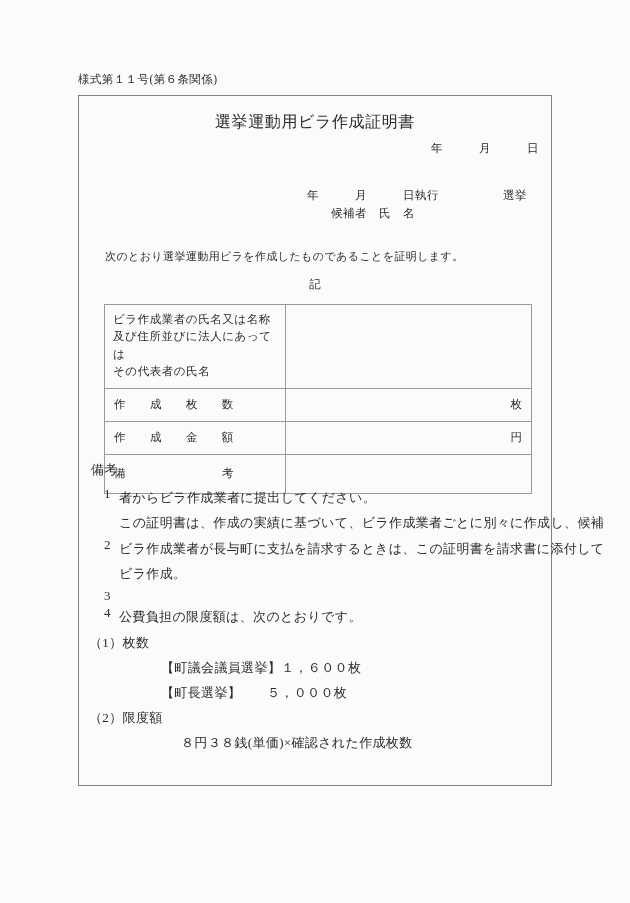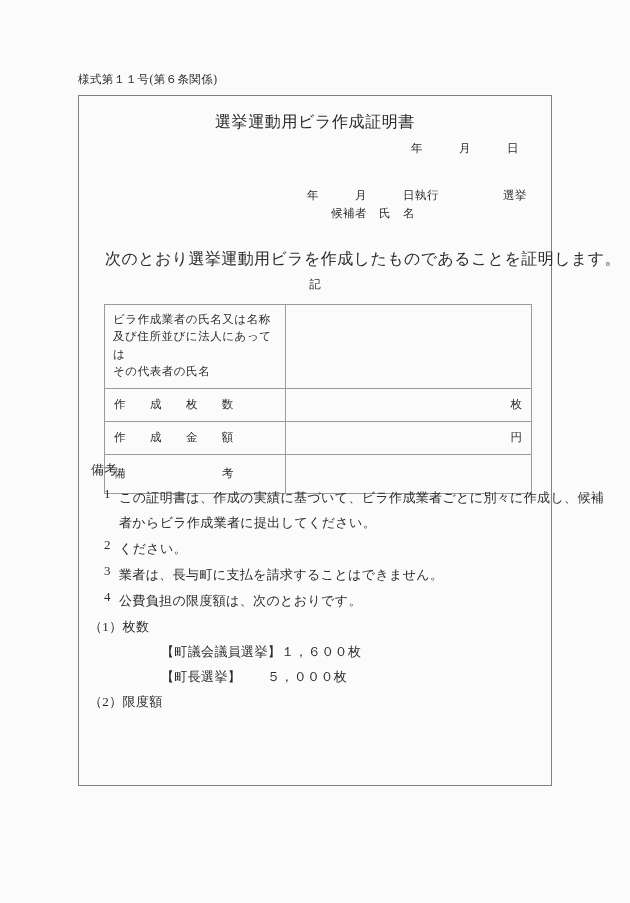--- a/index.html
+++ b/index.html
@@ -60,21 +60,21 @@
     left: 0;
     width: 100%;
     text-align: center;
     font-size: 16px;
     letter-spacing: 0.6px;
   }
 
   .date-line-top {
     position: absolute;
     top: 45px;
-    right: 32px;
+    right: 12px;
     font-size: 11.5px;
     letter-spacing: 0.5px;
     white-space: nowrap;
   }
 
   .exec-line {
     position: absolute;
     top: 92px;
     left: 0;
     width: 100%;
@@ -98,21 +98,21 @@
     left: 252px;
     font-size: 11.5px;
     letter-spacing: 0.5px;
     white-space: nowrap;
   }
 
   .statement {
     position: absolute;
     top: 153px;
     left: 26px;
-    font-size: 16px;
+    font-size: 11px;
     letter-spacing: 0.4px;
     white-space: nowrap;
   }
 
   .ki-mark {
     position: absolute;
     top: 181px;
     left: 0;
     width: 100%;
     text-align: center;
@@ -305,36 +305,36 @@
           </tr>
         </tbody>
       </table>
 
       <div class="remarks">
         <div class="remarks-title">備考</div>
 
         <div class="note">
           <div class="note-num">1</div>
           <div class="note-body">
+            <span class="ln">者からビラ作成業者に提出してください。</span>
             <span class="ln">この証明書は、作成の実績に基づいて、ビラ作成業者ごとに別々に作成し、候補</span>
-            <span class="ln">者からビラ作成業者に提出してください。</span>
           </div>
         </div>
 
         <div class="note">
           <div class="note-num">2</div>
           <div class="note-body">
-            <span class="ln">ください。</span>
+            <span class="ln">ビラ作成業者が長与町に支払を請求するときは、この証明書を請求書に添付して</span>
+            <span class="ln">ビラ作成。</span>
           </div>
         </div>
 
         <div class="note">
           <div class="note-num">3</div>
           <div class="note-body">
-            <span class="ln">業者は、長与町に支払を請求することはできません。</span>
           </div>
         </div>
 
         <div class="note">
           <div class="note-num">4</div>
           <div class="note-body">
             <span class="ln">公費負担の限度額は、次のとおりです。</span>
           </div>
         </div>
 
@@ -343,17 +343,18 @@
         <div class="sub-detail">
           <span class="amt-label">【町議会議員選挙】</span><span>１，６００枚</span>
         </div>
 
         <div class="sub-detail">
           <span class="amt-label">【町長選挙】</span><span>５，０００枚</span>
         </div>
 
         <div class="sub-item">（2）限度額</div>
 
+        <div class="sub-formula">８円３８銭(単価)×確認された作成枚数</div>
       </div>
 
     </div>
   </div>
 </div>
 
 </body></html>

